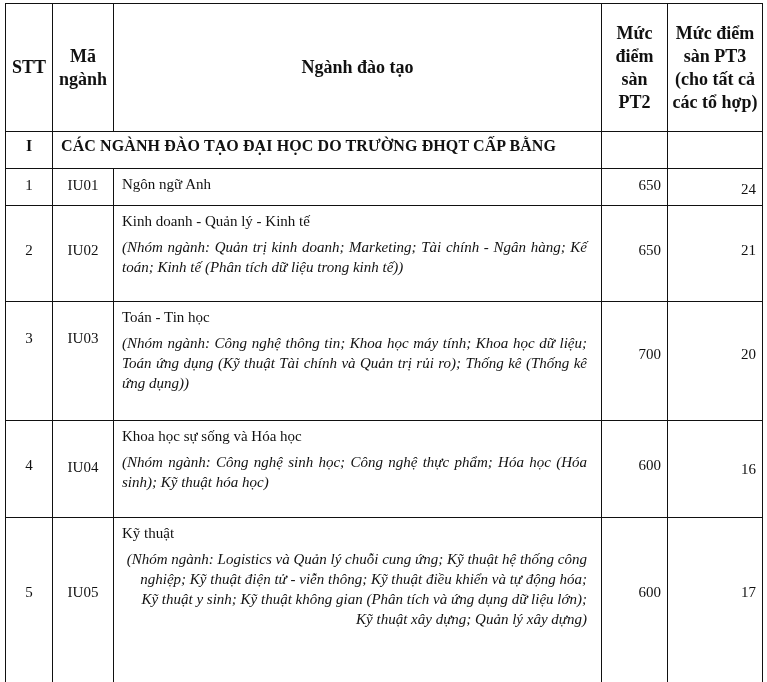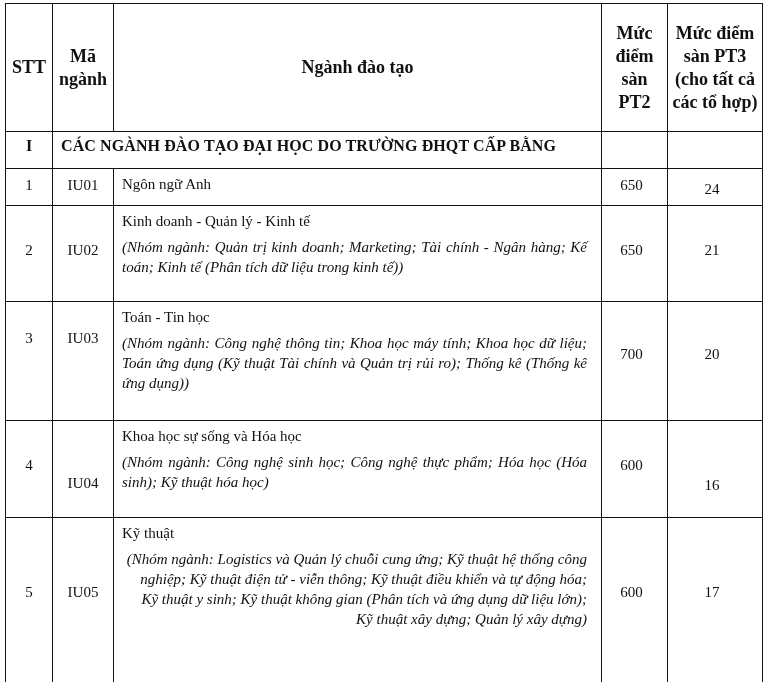--- a/index.html
+++ b/index.html
@@ -7,21 +7,21 @@
          font-family: "Liberation Serif", "DejaVu Serif", serif; color: #111; }
   table { position: absolute; left: 5px; top: 3px; border-collapse: collapse; table-layout: fixed; width: 757px; }
   td, th { border: 1.5px solid #111; padding: 0; vertical-align: middle; font-size: 15px; line-height: 20px; }
   th { font-weight: bold; text-align: center; }
   .c-stt { width: 47px; } .c-ma { width: 61px; } .c-name { width: 488px; } .c-pt2 { width: 66px; } .c-pt3 { width: 95px; }
   tr.hdr { height: 128px; }
   tr.sec { height: 37px; }
   tr.sec td { font-weight: bold; font-size: 16px; vertical-align: top; padding-top: 4px; }
   tr.r1 { height: 37px; } tr.r2 { height: 96px; } tr.r3 { height: 119px; } tr.r4 { height: 97px; } tr.r5 { height: 180px; }
   td.ctr { text-align: center; }
-  td.num { text-align: center; padding-right: 6px; }
+  td.num { text-align: right; padding-right: 6px; }
   td.nm { vertical-align: top; padding: 5px 14px 0 8px; }
   td.num, td.ctr { vertical-align: top; }
   .major { display: block; }
   .group { display: block; font-style: italic; margin-top: 6px; text-align: justify; }
   .sec-title { padding-left: 8px; letter-spacing: 0.1px; }
   .hdr th { font-size: 18px; line-height: 23px; }
 </style>
 </head>
 <body>
 
@@ -71,27 +71,27 @@
     <td class="ctr" style="padding-top:26px">IU03</td>
     <td class="nm">
       <span class="major">Toán - Tin học</span>
       <span class="group">(Nhóm ngành: Công nghệ thông tin; Khoa học máy tính; Khoa học dữ liệu; Toán ứng dụng (Kỹ thuật Tài chính và Quản trị rủi ro); Thống kê (Thống kê ứng dụng))</span>
     </td>
     <td class="num" style="padding-top:42px">700</td>
     <td class="num" style="padding-top:42px">20</td>
   </tr>
   <tr class="r4">
     <td class="ctr" style="padding-top:34px">4</td>
-    <td class="ctr" style="padding-top:52px">IU04</td>
+    <td class="ctr" style="padding-top:36px">IU04</td>
     <td class="nm">
       <span class="major">Khoa học sự sống và Hóa học</span>
       <span class="group">(Nhóm ngành: Công nghệ sinh học; Công nghệ thực phẩm; Hóa học (Hóa sinh); Kỹ thuật hóa học)</span>
     </td>
     <td class="num" style="padding-top:34px">600</td>
-    <td class="num" style="padding-top:54px">16</td>
+    <td class="num" style="padding-top:38px">16</td>
   </tr>
   <tr class="r5">
     <td class="ctr" style="padding-top:64px">5</td>
     <td class="ctr" style="padding-top:64px">IU05</td>
     <td class="nm">
       <span class="major">Kỹ thuật</span>
       <span class="group" style="text-align:right">(Nhóm ngành: Logistics và Quản lý chuỗi cung ứng; Kỹ thuật hệ thống công nghiệp; Kỹ thuật điện tử - viễn thông; Kỹ thuật điều khiển và tự động hóa; Kỹ thuật y sinh; Kỹ thuật không gian (Phân tích và ứng dụng dữ liệu lớn); Kỹ thuật xây dựng; Quản lý xây dựng)</span>
     </td>
     <td class="num" style="padding-top:64px">600</td>
     <td class="num" style="padding-top:64px">17</td>

